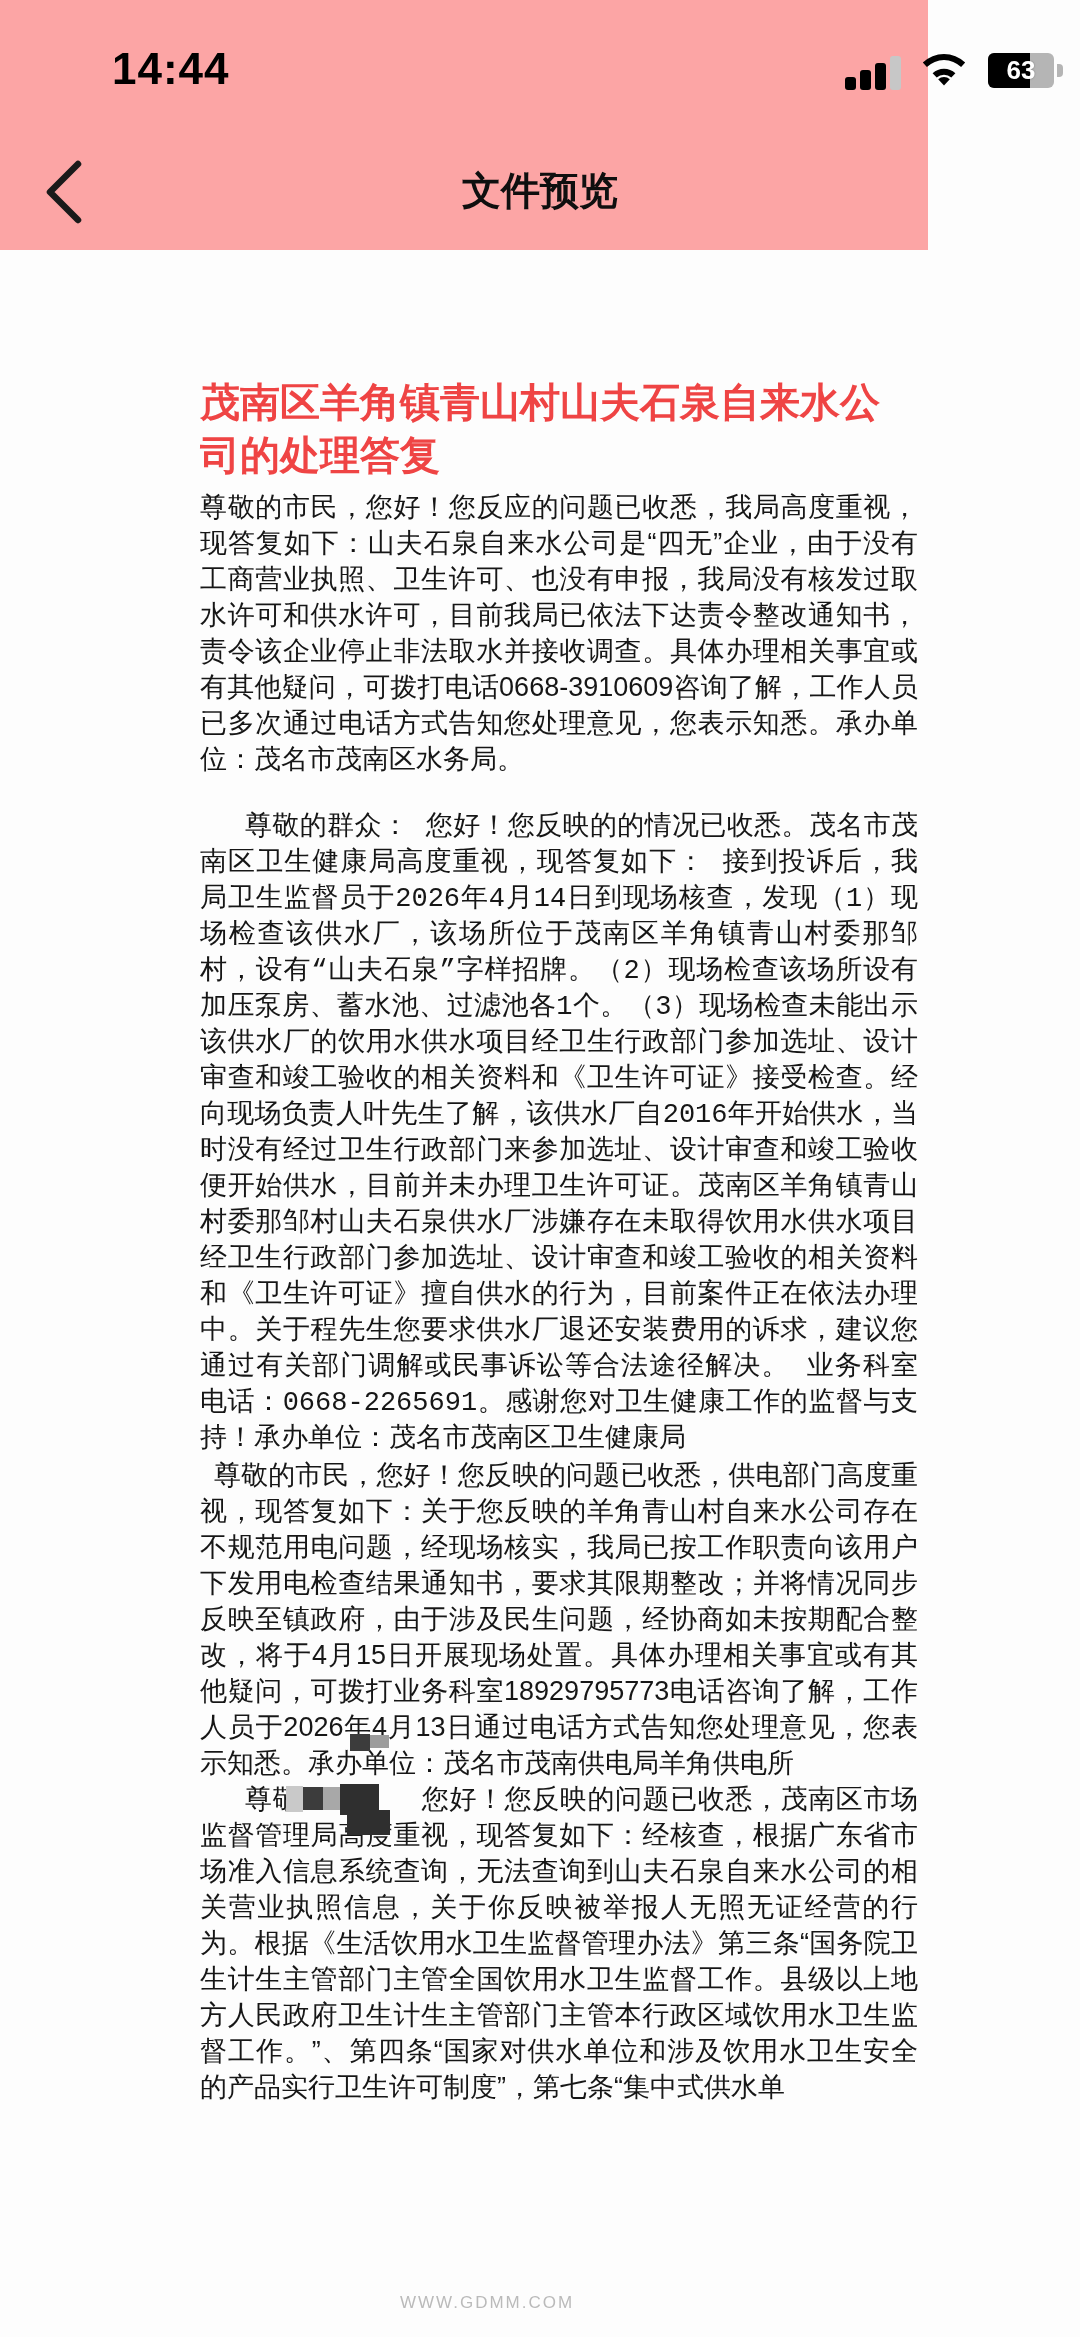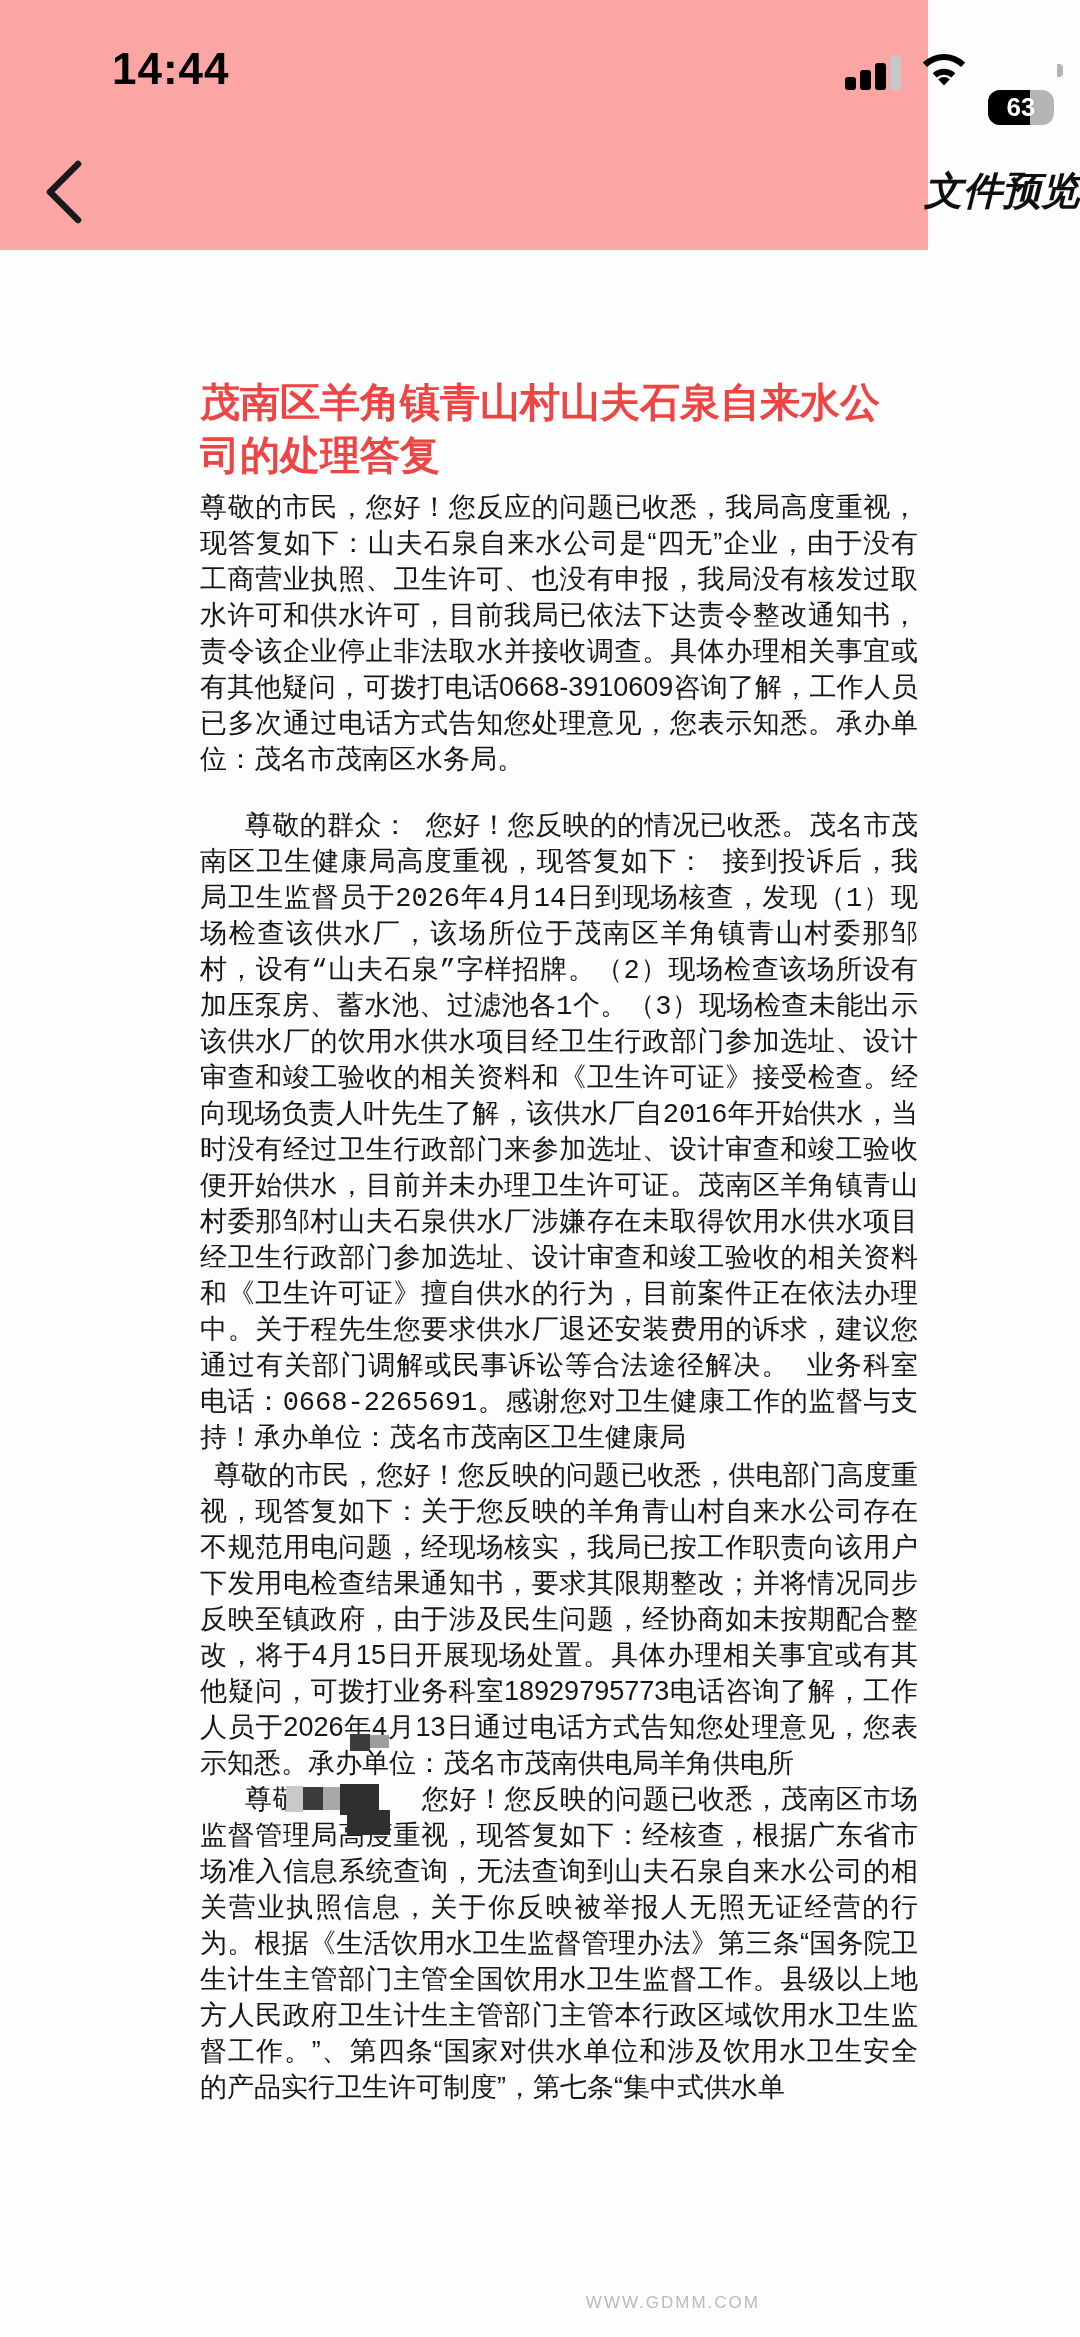--- a/index.html
+++ b/index.html
@@ -20,37 +20,37 @@
   }
   .signal{position:absolute;left:845px;top:54px;width:64px;height:36px;}
   .signal .bar{position:absolute;bottom:0;width:11px;border-radius:3px;background:#000;}
   .signal .b1{left:0;height:13px;}
   .signal .b2{left:15px;height:20px;}
   .signal .b3{left:30px;height:27px;}
   .signal .b4{left:45px;height:34px;background:#c7c7c7;}
   .wifi{position:absolute;left:918px;top:52px;width:52px;height:38px;}
   .battery{position:absolute;left:988px;top:53px;width:78px;height:37px;}
   .battery .body{
-    position:absolute;left:0;top:0;width:66px;height:35px;border-radius:12px;
-    background:#b5b5b5;overflow:hidden;margin-top:37px;
+    position:absolute;left:0;top:0;width:66px;height:35px;border-radius:6px;
+    background:#b5b5b5;overflow:hidden;
   }
   .battery .fill{position:absolute;left:0;top:0;height:35px;width:42px;background:#000;}
   .battery .pct{
     position:absolute;left:0;top:0;width:66px;height:35px;line-height:35px;
     text-align:center;color:#fff;font-size:26px;font-weight:700;
     text-shadow:0 0 2px rgba(0,0,0,.35);
   }
   .battery .nub{
     position:absolute;left:69px;top:11px;width:6px;height:13px;
     background:#b5b5b5;border-radius:0 4px 4px 0;
   }
   .back-btn{position:absolute;left:38px;top:158px;width:52px;height:68px;cursor:pointer;}
   .nav-title{
-    position:absolute;left:0;top:164px;width:1080px;text-align:right;
-    font-size:39px;font-weight:600;color:#0f0f0f;font-style:italic;
+    position:absolute;left:0;top:164px;width:1080px;text-align:center;
+    font-size:39px;font-weight:600;color:#0f0f0f;
   }
   
   .doc{
     position:absolute;left:0;top:250px;width:1080px;height:2087px;
     background:#fdfdfd;overflow:hidden;
   }
   .doc-inner{
     padding:126px 162px 0 200px;
   }
   .doc-title{
@@ -72,21 +72,21 @@
   .rd-c{width:17px;height:23px;background:#a8a8a8;}
   .rd-d{width:39px;height:31px;background:#2f2f2f;position:relative;vertical-align:-7px;}
   .rd-d::after{
     content:"";position:absolute;left:7px;top:26px;width:43px;height:25px;background:#2f2f2f;
   }
   .rd-gap{width:42px;height:1px;background:transparent;}
   .r1-dark{position:absolute;left:150px;bottom:30px;width:20px;height:17px;background:#3c3c3c;}
   .r1-grey{position:absolute;left:170px;bottom:33px;width:19px;height:13px;background:#9c9c9c;}
   
   .watermark{
-    position:absolute;left:400px;top:2293px;width:360px;text-align:right;
+    position:absolute;left:400px;top:2293px;width:360px;text-align:left;
     font-size:17px;letter-spacing:2px;color:rgba(150,150,150,.65);
     font-weight:400;
   }
 </style>
 </head>
 <body>
 
 <div class="header">
   <div class="time">14:44</div>
 

